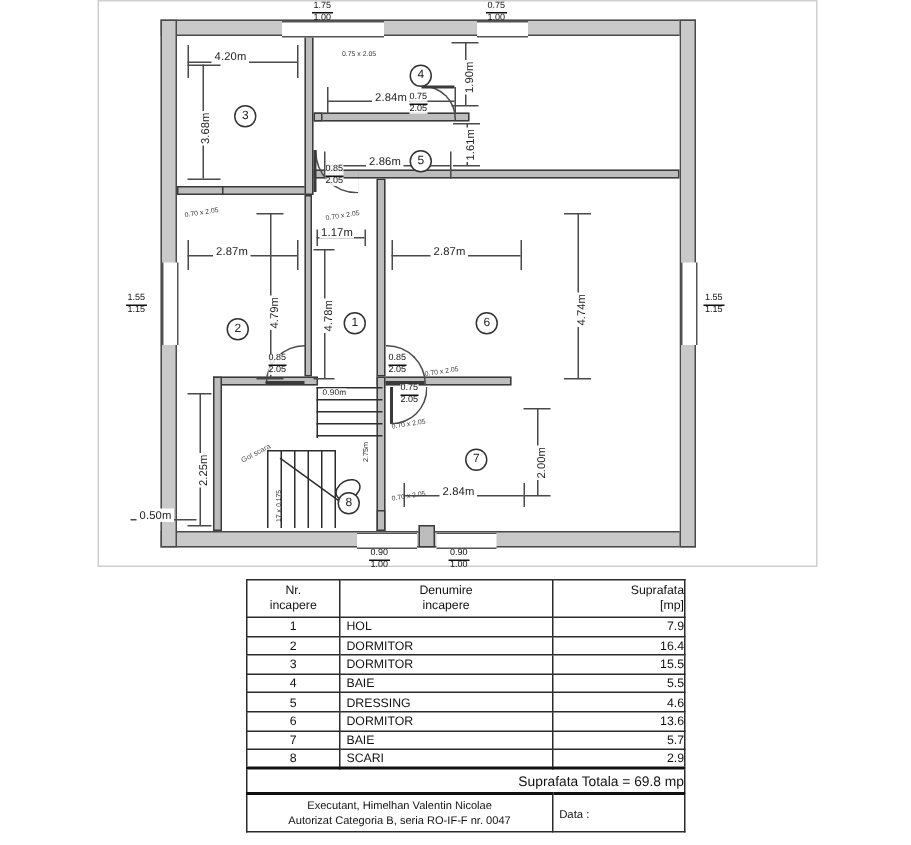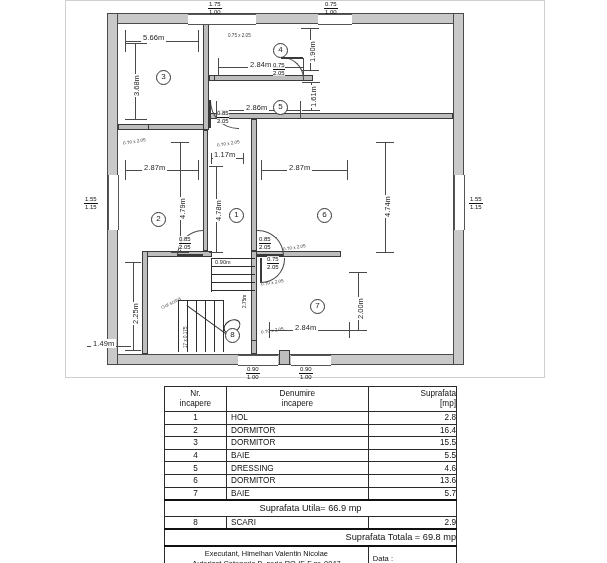--- a/index.html
+++ b/index.html
@@ -175,21 +175,21 @@
     <div class="tinylab" style="left:163px;top:33px;">0.75 x 2.05</div>
     <div class="tinylab" style="left:58px;top:139px;transform:rotate(-9deg);">0.70 x 2.05</div>
     <div class="tinylab" style="left:152px;top:141px;transform:rotate(-9deg);">0.70 x 2.05</div>
     <div class="tinylab" style="left:218px;top:245px;transform:rotate(-9deg);">0.70 x 2.05</div>
     <div class="tinylab" style="left:196px;top:280px;transform:rotate(-9deg);">0.70 x 2.05</div>
     <div class="tinylab" style="left:196px;top:328px;transform:rotate(-9deg);">0.70 x 2.05</div>
 
     <div class="dimline" style="left:60px;top:41px;width:73px;height:1px;"></div>
     <div class="tick" style="left:60px;top:30px;width:1px;height:22px;"></div>
     <div class="tick" style="left:133px;top:30px;width:1px;height:22px;"></div>
-    <div class="dim" style="left:76px;top:33px;background:#fff;padding:0 2px;">5.66m</div>
+    <div class="dim" style="left:76px;top:33px;background:#fff;padding:0 2px;">4.20m</div>
 
     <div class="dimline" style="left:70px;top:43px;width:1px;height:76px;"></div>
     <div class="tick" style="left:60px;top:43px;width:22px;height:1px;"></div>
     <div class="tick" style="left:60px;top:119px;width:22px;height:1px;"></div>
     <div class="dim-v" style="left:67px;top:97px;background:#fff;padding:0 1px;">3.68m</div>
 
     <div class="rnum" style="left:91px;top:70px;">3</div>
 
     <div class="dimline" style="left:153px;top:67px;width:85px;height:1px;"></div>
     <div class="tick" style="left:153px;top:58px;width:1px;height:18px;"></div>
@@ -290,21 +290,21 @@
     <div class="arrowhead" style="left:168px;top:335px;transform:rotate(150deg);"></div>
 
     <div class="rnum" style="left:160px;top:328px;">8</div>
 
     <div class="dimline" style="left:68px;top:262px;width:1px;height:88px;"></div>
     <div class="tick" style="left:60px;top:262px;width:16px;height:1px;"></div>
     <div class="tick" style="left:60px;top:350px;width:16px;height:1px;"></div>
     <div class="dim-v" style="left:66px;top:325px;background:#fff;padding:0 1px;">2.25m</div>
 
     <div class="dimline" style="left:22px;top:346px;width:44px;height:1px;"></div>
-    <div class="dim" style="left:26px;top:339px;background:#fff;padding:0 2px;">1.49m</div>
+    <div class="dim" style="left:26px;top:339px;background:#fff;padding:0 2px;">0.50m</div>
 
     <div class="wall-dark" style="left:214px;top:350px;width:11px;height:15px;"></div>
     <div class="wall-dark" style="left:186px;top:340px;width:6px;height:14px;"></div>
 
   </div>
 
   <div id="tbl">
     <table>
       <thead>
         <tr>
@@ -319,21 +319,21 @@
           <th class="th c-sp">
             <div>Suprafata</div>
             <div>[mp]</div>
           </th>
         </tr>
       </thead>
       <tbody>
         <tr class="rowh">
           <td class="c-nr">1</td>
           <td class="c-nm">HOL</td>
-          <td class="c-sp">2.8</td>
+          <td class="c-sp">7.9</td>
         </tr>
         <tr class="rowh">
           <td class="c-nr">2</td>
           <td class="c-nm">DORMITOR</td>
           <td class="c-sp">16.4</td>
         </tr>
         <tr class="rowh">
           <td class="c-nr">3</td>
           <td class="c-nm">DORMITOR</td>
           <td class="c-sp">15.5</td>
@@ -350,23 +350,20 @@
         </tr>
         <tr class="rowh">
           <td class="c-nr">6</td>
           <td class="c-nm">DORMITOR</td>
           <td class="c-sp">13.6</td>
         </tr>
         <tr class="rowh">
           <td class="c-nr">7</td>
           <td class="c-nm">BAIE</td>
           <td class="c-sp">5.7</td>
-        </tr>
-        <tr>
-          <td class="sum" colspan="3">Suprafata Utila= 66.9 mp</td>
         </tr>
         <tr class="rowh">
           <td class="c-nr">8</td>
           <td class="c-nm">SCARI</td>
           <td class="c-sp">2.9</td>
         </tr>
         <tr>
           <td class="sum2" colspan="3" style="border-top:2px solid #111;">Suprafata Totala = 69.8 mp</td>
         </tr>
         <tr>

